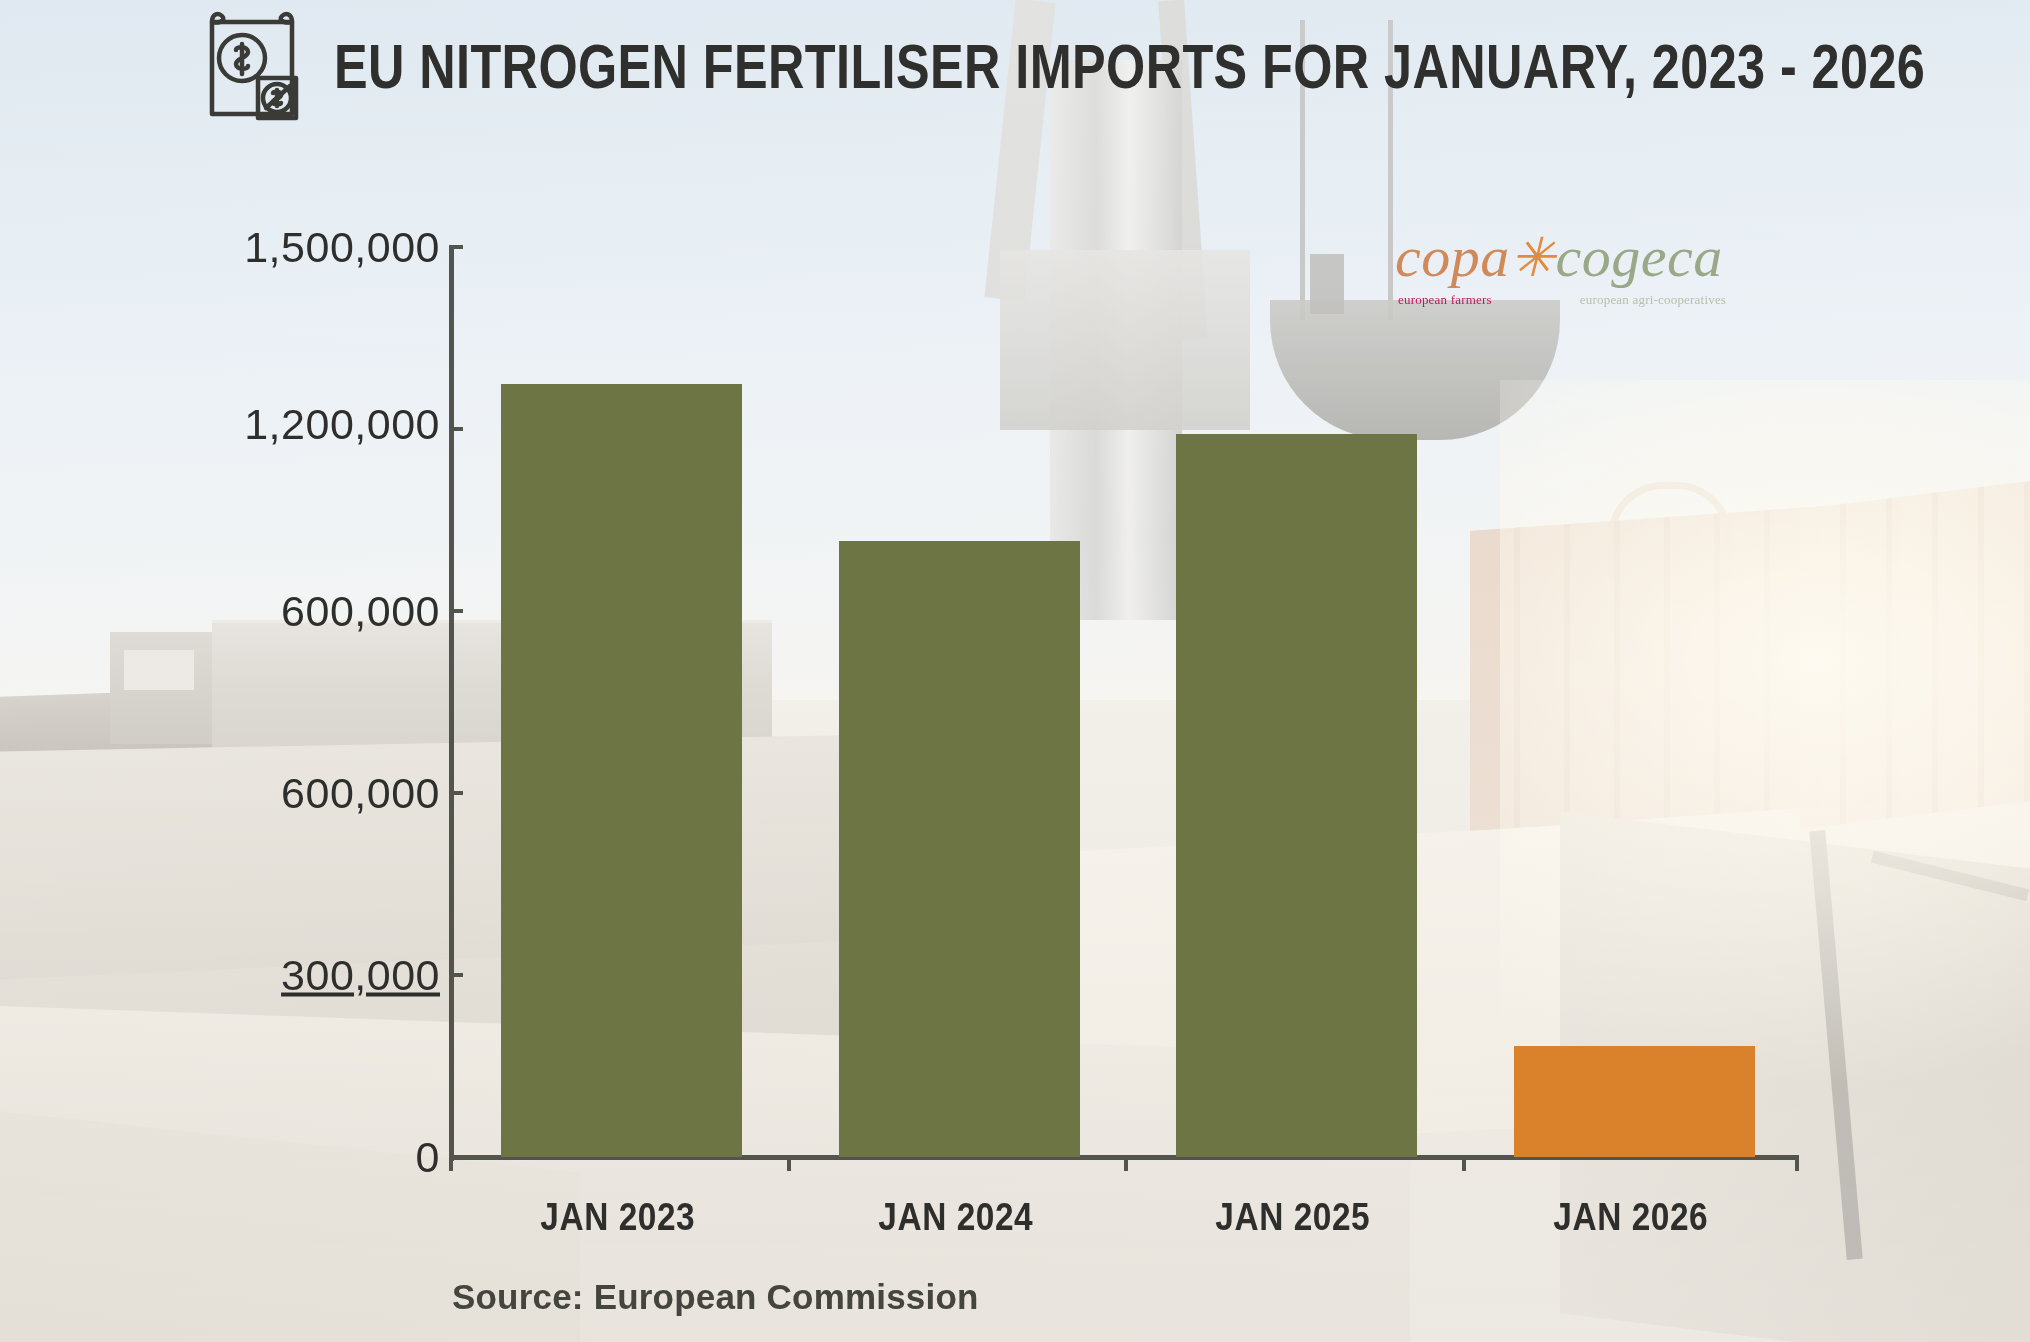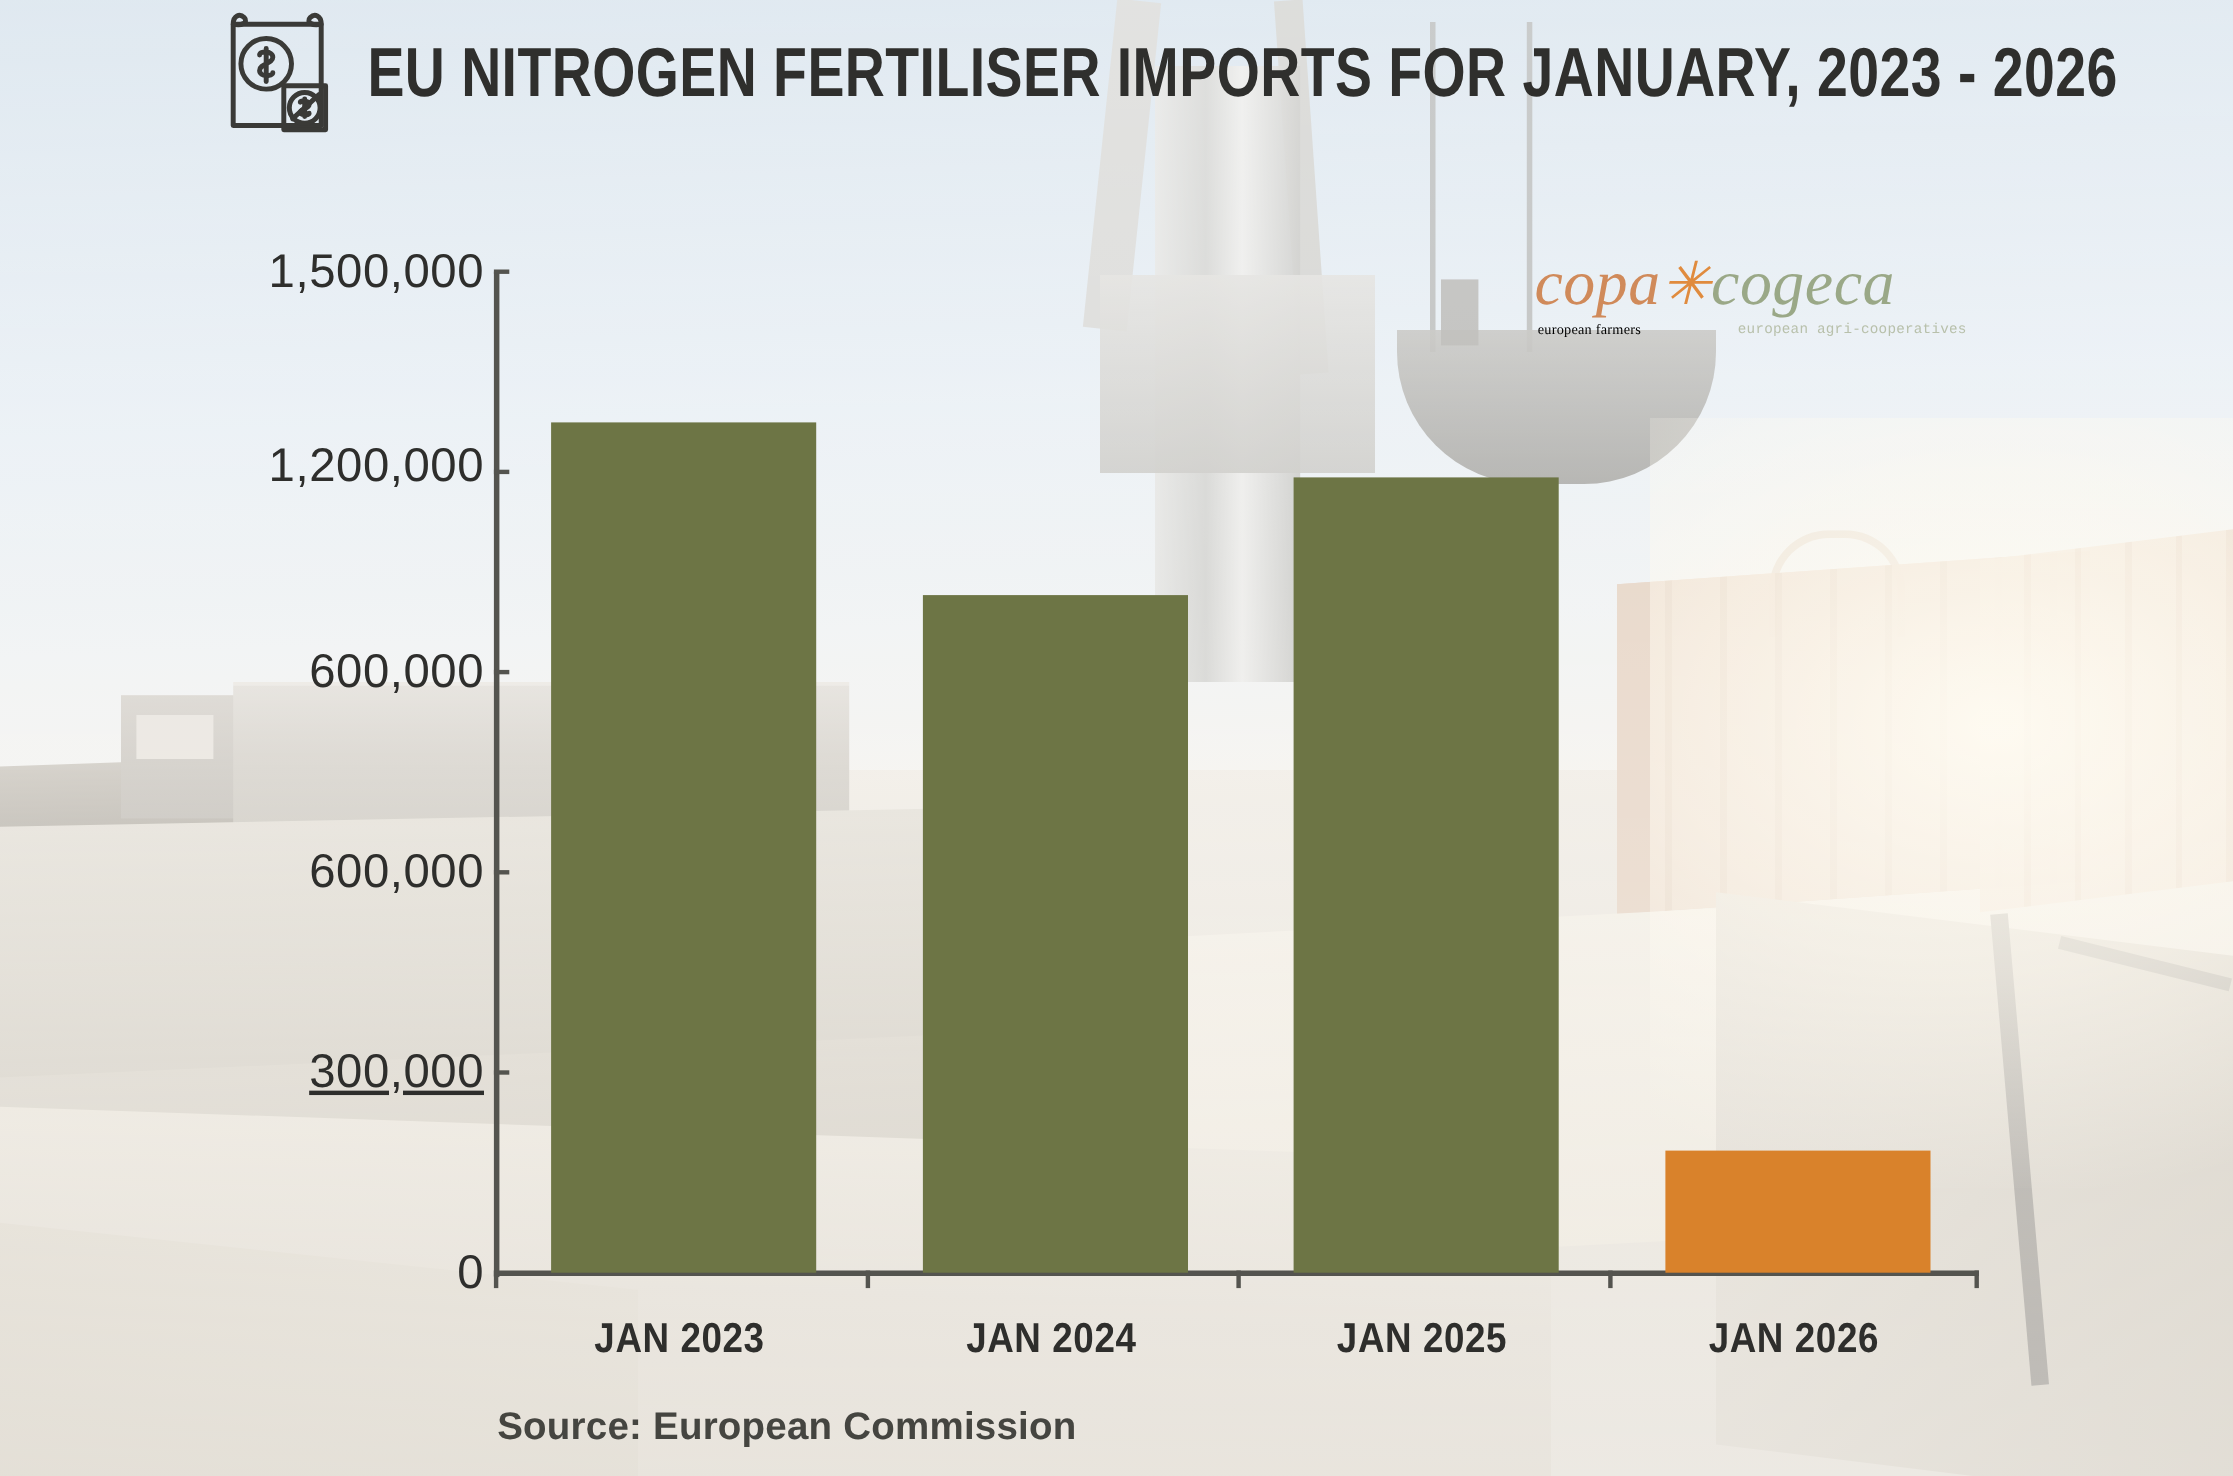--- a/index.html
+++ b/index.html
@@ -156,22 +156,22 @@
     letter-spacing:.5px;white-space:nowrap;font-style:italic;
   }
   .logo-copa{color:#d08a5a;}
   .logo-star{color:#e08b3e;font-size:54px;}
   .logo-cogeca{color:#9aa887;}
   .logo-sub{display:flex;gap:88px;margin-top:7px;padding-left:3px;}
   .logo-sub span{
     font-family:"Liberation Serif",serif;font-size:13px;line-height:1;
     letter-spacing:.2px;white-space:nowrap;
   }
-  .logo-sub .s1{color:#000000;font-family:Liberation Serif, serif;}
-  .logo-sub .s2{color:#b8c0ab;font-family:Liberation Mono, monospace;}
+  .logo-sub .s1{color:#be185d;font-family:Liberation Serif, serif;}
+  .logo-sub .s2{color:#b8c0ab;}
 
   
   #plot{position:absolute;left:0;top:0;width:2030px;height:1342px;}
   .y-axis-line{position:absolute;left:449px;top:247px;width:5px;height:914px;background:#54544f;}
   .x-axis-line{position:absolute;left:449px;top:1155px;width:1350px;height:5px;background:#54544f;}
   .ytick{position:absolute;left:449px;width:14px;height:4px;background:#54544f;}
   .xtick{position:absolute;top:1155px;width:4px;height:16px;background:#54544f;}
 
   .ylabel{
     position:absolute;right:1590px;text-align:right;

